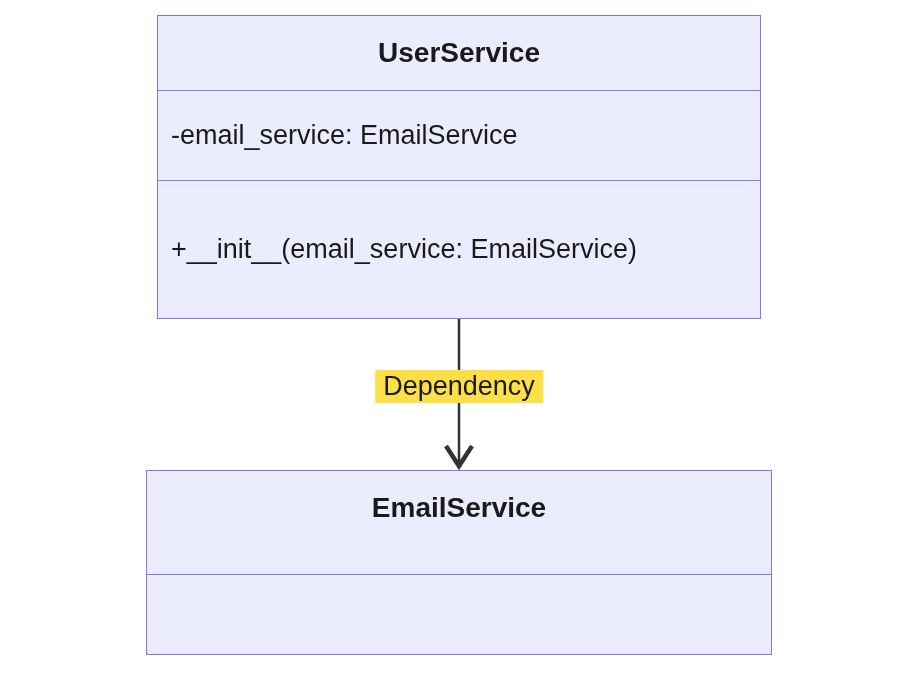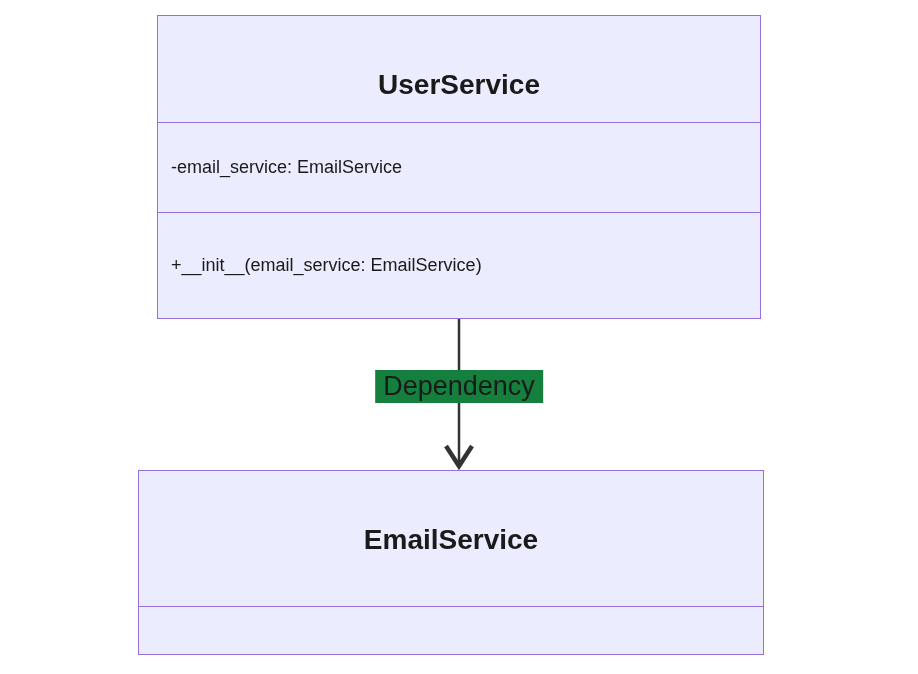--- a/index.html
+++ b/index.html
@@ -14,51 +14,51 @@
   }
   .class-node {
     position: absolute;
     box-sizing: border-box;
     background: #ECECFF;
     border: 1.5px solid #9370DB;
     display: flex;
     flex-direction: column;
   }
   .node-userservice { left: 157px; top: 15px;  width: 604px; height: 304px; }
-  .node-emailservice { left: 138px; top: 470px; width: 626px; height: 185px; gap: 30px; }
+  .node-emailservice { left: 146px; top: 470px; width: 626px; height: 185px; gap: 30px; }
 
   .compartment { box-sizing: border-box; }
   .compartment + .compartment { border-top: 1.5px solid #9370DB; }
 
   .class-title {
     display: flex; align-items: center; justify-content: center;
-    font-weight: bold; font-size: 28px; margin-top: 32px;
+    font-weight: bold; font-size: 28px;
   }
   .node-userservice  .class-title { height: 74px; }
   .node-emailservice .class-title { height: 73px; }
 
   .members {
     display: flex; flex-direction: column; justify-content: center;
     padding-left: 13px; padding-right: 8px;
-    font-size: 18px;
+    font-size: 27px;
   }
   .member-row { display: flex; align-items: center; height: 40px; white-space: nowrap; }
 
   .node-userservice  .attrs   { height: 90px; }
   .node-userservice  .methods { flex: 1; gap: 2px; }
   .node-emailservice .attrs   { height: 32px; }
   .node-emailservice .methods { flex: 1; }
 
   .edge-svg { position: absolute; left: 439px; top: 319px; width: 40px; height: 152px; }
 
   .edge-label {
     position: absolute;
     left: 459px; top: 370px;
     transform: translateX(-50%);
-    background: #15803d;
+    background: #fde047;
     padding: 1px 8px;
     font-size: 27px;
     white-space: nowrap;
   }
 </style>
 </head>
 <body>
 
 <div class="canvas">
 

